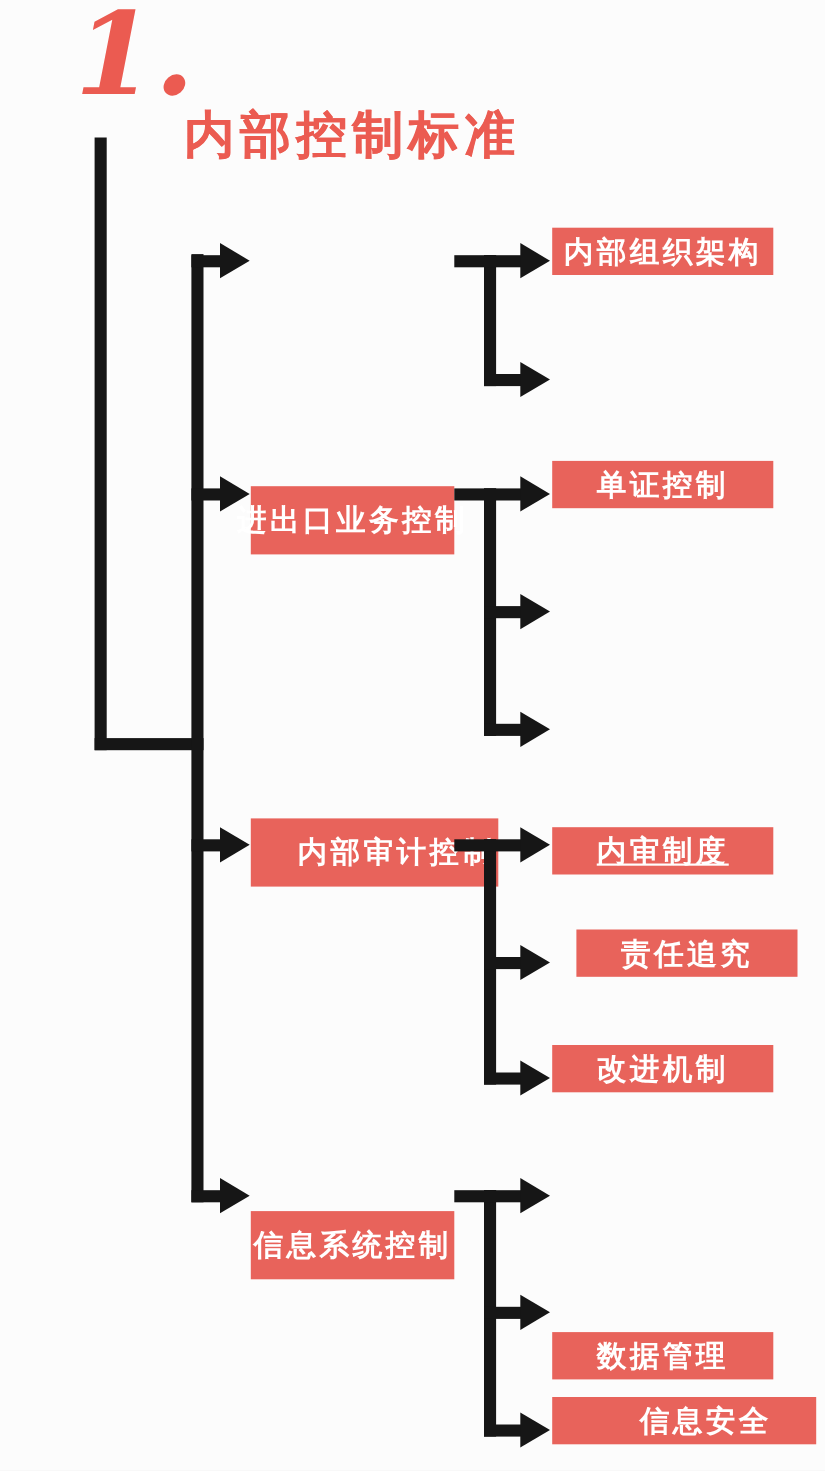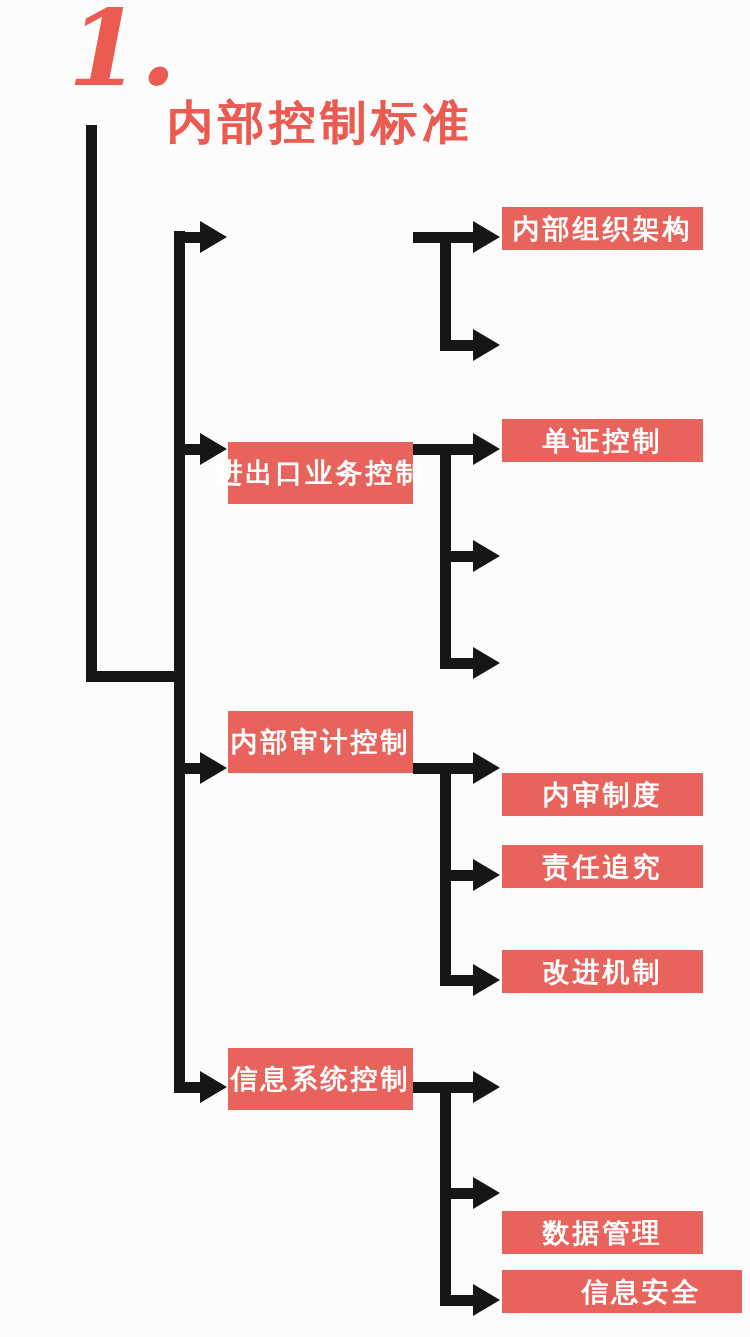--- a/index.html
+++ b/index.html
@@ -89,24 +89,24 @@
 
   <div class="hline" style="left:174px;top:763px;width:28px;height:11px;"></div>
   <div class="ahead" style="left:200px;top:752px;"></div>
 
   <div class="hline" style="left:174px;top:1082px;width:28px;height:11px;"></div>
   <div class="ahead" style="left:200px;top:1071px;"></div>
 
   <div class="box box--l1" style="top:418px;margin-top:24px;">
     <span>进出口业务控制</span>
   </div>
-  <div class="box box--l1" style="top:711px;">
+  <div class="box box--l1" style="top:744px;padding-left:40px;">
     <span>内部审计控制</span>
   </div>
-  <div class="box box--l1" style="top:1048px;">
+  <div class="box box--l1" style="top:1101px;">
     <span>信息系统控制</span>
   </div>
 
   <div class="hline" style="left:413px;top:232px;width:38px;height:11px;"></div>
   <div class="vline" style="left:440px;top:232px;width:11px;height:119px;"></div>
   <div class="hline" style="left:440px;top:232px;width:34px;height:11px;"></div>
   <div class="ahead" style="left:473px;top:221px;"></div>
   <div class="hline" style="left:440px;top:340px;width:34px;height:11px;"></div>
   <div class="ahead" style="left:473px;top:329px;"></div>
 
@@ -138,24 +138,24 @@
   <div class="ahead" style="left:473px;top:1284px;"></div>
 
   <div class="box box--child" style="top:207px;">
     <span>内部组织架构</span>
   </div>
 
   <div class="box box--child" style="top:419px;">
     <span>单证控制</span>
   </div>
 
-  <div class="box box--child" style="top:773px;">
+  <div class="box box--child" style="top:752px;text-decoration:underline;">
     <span>内审制度</span>
   </div>
-  <div class="box box--child" style="top:845px;">
+  <div class="box box--child" style="top:845px;margin-left:22px;">
     <span>责任追究</span>
   </div>
   <div class="box box--child" style="top:950px;">
     <span>改进机制</span>
   </div>
 
   <div class="box box--child" style="top:1211px;">
     <span>数据管理</span>
   </div>
   <div class="box box--child" style="top:1270px;padding-left:39px;">

